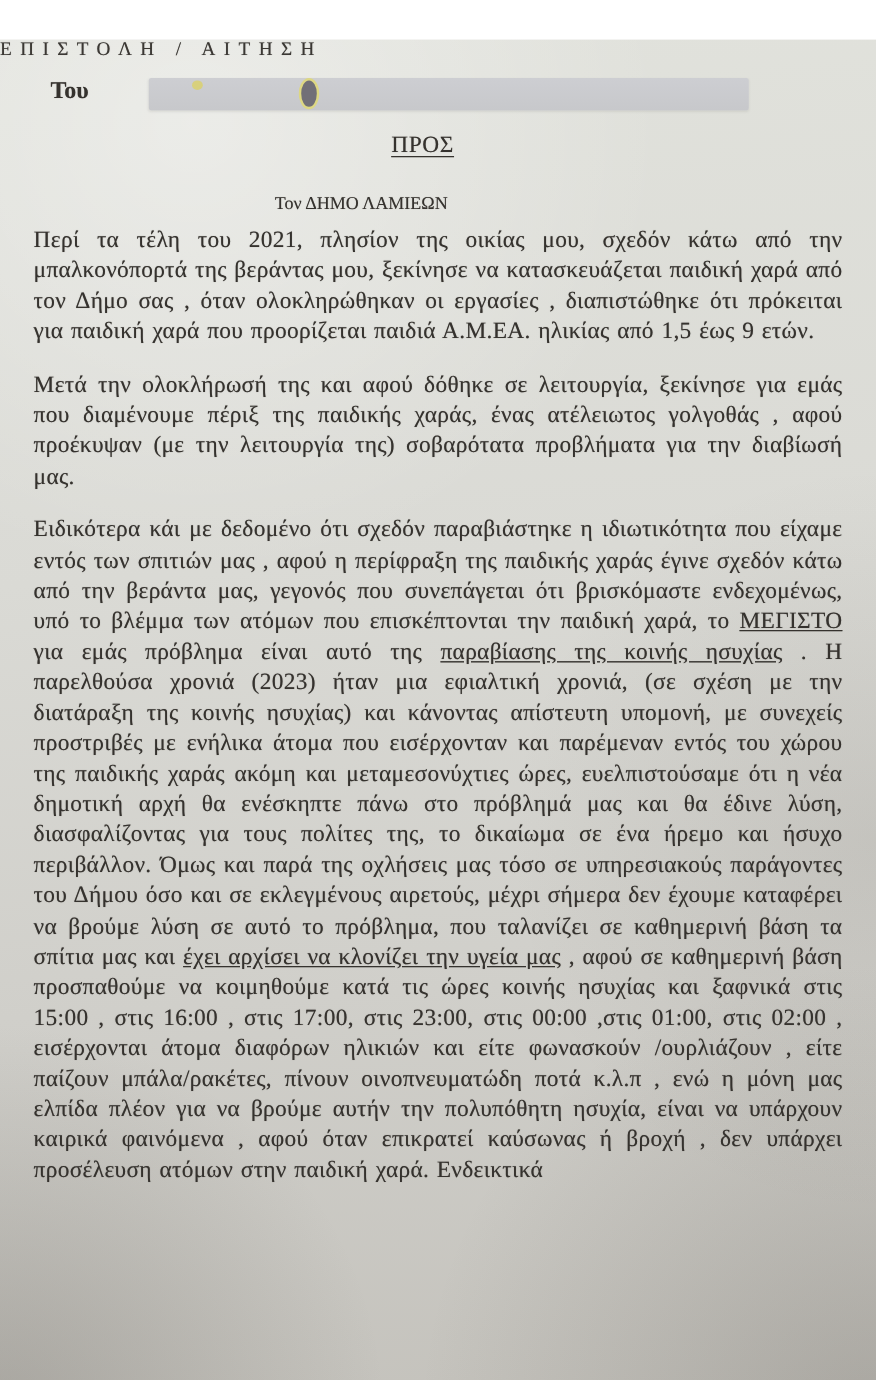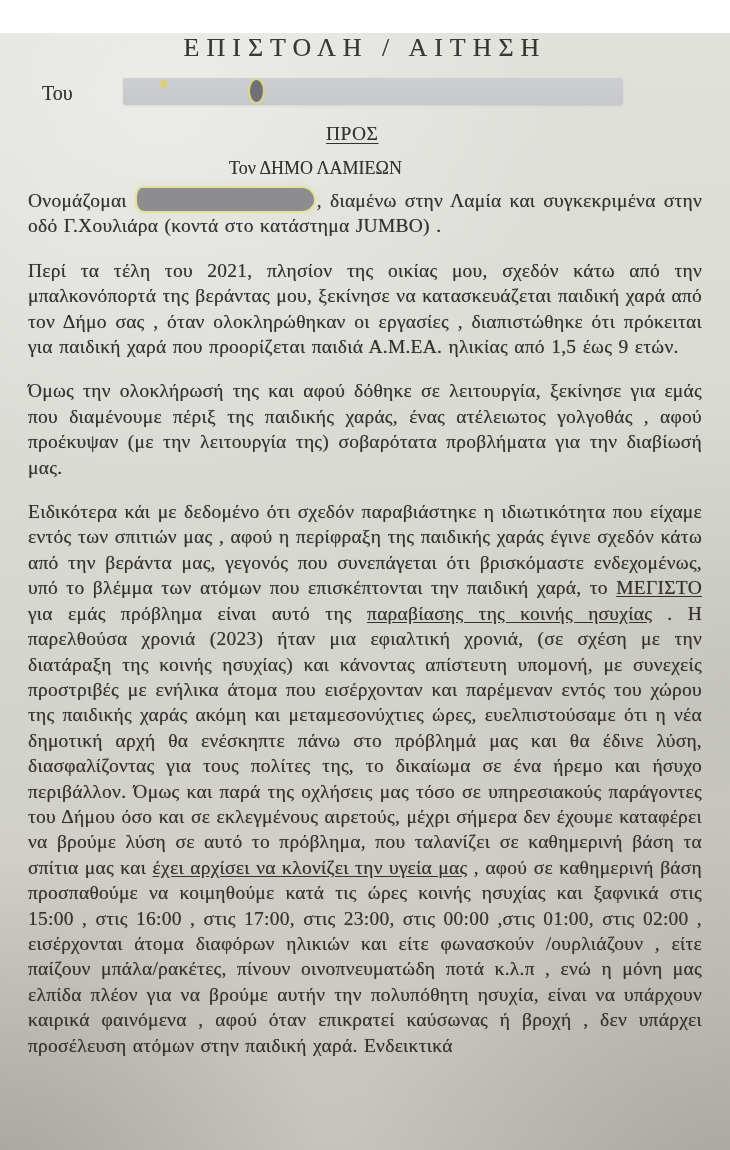--- a/index.html
+++ b/index.html
@@ -14,30 +14,30 @@
       radial-gradient(90% 55% at 22% 6%, rgba(255,255,255,0.38), rgba(255,255,255,0) 60%),
       radial-gradient(70% 45% at 100% 58%, rgba(70,64,58,0.10), rgba(0,0,0,0) 60%),
       radial-gradient(95% 60% at 100% 100%, rgba(62,57,51,0.20), rgba(0,0,0,0) 55%),
       radial-gradient(85% 55% at 0% 100%, rgba(62,57,51,0.22), rgba(0,0,0,0) 52%),
       linear-gradient(176deg, #e1e2dc 0%, #dadad5 38%, #d0cfca 68%, #c3c1bb 100%);
     color: #35322e;
   }
   .sheet { position: relative; width: 100%; height: 100%; }
   .title {
     margin: 33px 0 0 0;
-    text-align: center;
-    font-size: 26px; font-weight: normal;
+    font-size: 16px; font-weight: normal;
     letter-spacing: 7px;
     color: #3b3834;
     text-shadow: 0 0 0.6px rgba(59,56,52,0.55);
   }
   .from-line {
     margin: 14px 0 0 42px;
-    display: flex; align-items: flex-end;
+    display: flex; align-items: flex-start;
     height: 28px;
+    font-weight: bold;
   }
   .from-label { font-size: 20px; text-shadow: 0 0 0.6px rgba(59,56,52,0.5); }
   .redaction-bar {
     position: relative;
     margin-left: 50px;
     width: 500px; height: 27px;
     background: linear-gradient(#cdced2 0%, #c7c8cb 100%);
     border-radius: 2px;
     box-shadow: 0 1px 2px rgba(120,118,112,0.15);
   }
@@ -47,30 +47,30 @@
     background: #d9d06f; border-radius: 50%; opacity: 0.85;
   }
   .mark-oval {
     position: absolute; left: 125px; top: 0;
     width: 17px; height: 26px; box-sizing: border-box;
     background: #716f77; border: 2px solid #ddd783;
     border-radius: 50%;
   }
   .pros {
     display: inline-block;
-    margin: 18px 0 0 326px;
+    margin: 18px 0 16px 326px;
     font-size: 19.5px;
     letter-spacing: 0.5px;
     text-decoration: underline;
     text-underline-offset: 3px;
     text-shadow: 0 0 0.6px rgba(59,56,52,0.5);
   }
   .recipient {
     margin: 13px 0 0 229px;
-    font-size: 18px;
+    font-size: 15px;
     text-shadow: 0 0 0.6px rgba(59,56,52,0.5);
   }
   .body-text-block {
     margin: 9px 28px 0 28px;
     text-align: justify;
     font-size: 19.5px;
     line-height: 25.4px;
     letter-spacing: 0.25px;
     word-spacing: 1.2px;
     text-shadow: 0 0 0.7px rgba(53,50,46,0.55);
@@ -106,21 +106,20 @@
       </span>
     </div>
 
     <div>
       <span class="pros">ΠΡΟΣ</span>
     </div>
 
     <div class="recipient">Τον ΔΗΜΟ ΛΑΜΙΕΩΝ</div>
 
     <div class="body-text-block" id="body-paragraphs">
-        <p><span>Ονομάζομαι </span><span class="name-redaction"></span><span>, διαμένω στην Λαμία και συγκεκριμένα στην οδό Γ.Χουλιάρα (κοντά στο κατάστημα JUMBO) .</span></p>
         <p><span>Περί τα τέλη του 2021, πλησίον της οικίας μου, σχεδόν κάτω από την μπαλκονόπορτά της βεράντας μου, ξεκίνησε να κατασκευάζεται παιδική χαρά από τον Δήμο σας , όταν ολοκληρώθηκαν οι εργασίες , διαπιστώθηκε ότι πρόκειται για παιδική χαρά που προορίζεται παιδιά Α.Μ.ΕΑ. ηλικίας από 1,5 έως 9 ετών.</span></p>
-        <p><span>Όμως την ολοκλήρωσή της και αφού δόθηκε σε λειτουργία, ξεκίνησε για εμάς που διαμένουμε πέριξ της παιδικής χαράς, ένας ατέλειωτος γολγοθάς , αφού προέκυψαν (με την λειτουργία της) σοβαρότατα προβλήματα για την διαβίωσή μας.</span></p>
+        <p><span>Μετά την ολοκλήρωσή της και αφού δόθηκε σε λειτουργία, ξεκίνησε για εμάς που διαμένουμε πέριξ της παιδικής χαράς, ένας ατέλειωτος γολγοθάς , αφού προέκυψαν (με την λειτουργία της) σοβαρότατα προβλήματα για την διαβίωσή μας.</span></p>
         <p><span class="underline">Ειδικότερα </span><span>κάι με δεδομένο ότι σχεδόν παραβιάστηκε η ιδιωτικότητα που είχαμε εντός των σπιτιών μας , αφού η περίφραξη της παιδικής χαράς έγινε σχεδόν κάτω από την βεράντα μας, γεγονός που συνεπάγεται ότι βρισκόμαστε ενδεχομένως, υπό το βλέμμα των ατόμων που επισκέπτονται την παιδική χαρά, το </span><span class="bold-underline">ΜΕΓΙΣΤΟ</span><span> για εμάς πρόβλημα είναι αυτό της </span><span class="bold-underline">παραβίασης της κοινής ησυχίας</span><span> . Η παρελθούσα χρονιά (2023) ήταν μια εφιαλτική χρονιά, (σε σχέση με την διατάραξη της κοινής ησυχίας) και κάνοντας απίστευτη υπομονή, με συνεχείς προστριβές με ενήλικα άτομα που εισέρχονταν και παρέμεναν εντός του χώρου της παιδικής χαράς ακόμη και μεταμεσονύχτιες ώρες, ευελπιστούσαμε ότι η νέα δημοτική αρχή θα ενέσκηπτε πάνω στο πρόβλημά μας και θα έδινε λύση, διασφαλίζοντας για τους πολίτες της, το δικαίωμα σε ένα ήρεμο και ήσυχο περιβάλλον. Όμως και παρά της οχλήσεις μας τόσο σε υπηρεσιακούς παράγοντες του Δήμου όσο και σε εκλεγμένους αιρετούς, μέχρι σήμερα δεν έχουμε καταφέρει να βρούμε λύση σε αυτό το πρόβλημα, που ταλανίζει σε καθημερινή βάση τα σπίτια μας και </span><span class="bold-underline">έχει αρχίσει να κλονίζει την υγεία μας</span><span> , αφού σε καθημερινή βάση προσπαθούμε να κοιμηθούμε κατά τις ώρες κοινής ησυχίας και ξαφνικά στις 15:00 , στις 16:00 , στις 17:00, στις 23:00, στις 00:00 ,στις 01:00, στις 02:00 , εισέρχονται άτομα διαφόρων ηλικιών και είτε φωνασκούν /ουρλιάζουν , είτε παίζουν μπάλα/ρακέτες, πίνουν οινοπνευματώδη ποτά κ.λ.π , ενώ η μόνη μας ελπίδα πλέον για να βρούμε αυτήν την πολυπόθητη ησυχία, είναι να υπάρχουν καιρικά φαινόμενα , αφού όταν επικρατεί καύσωνας ή βροχή , δεν υπάρχει προσέλευση ατόμων στην παιδική χαρά. Ενδεικτικά</span></p>
       </div>
 
   </div>
   <div class="vignette"></div>
 </div>
 
 </body></html>

